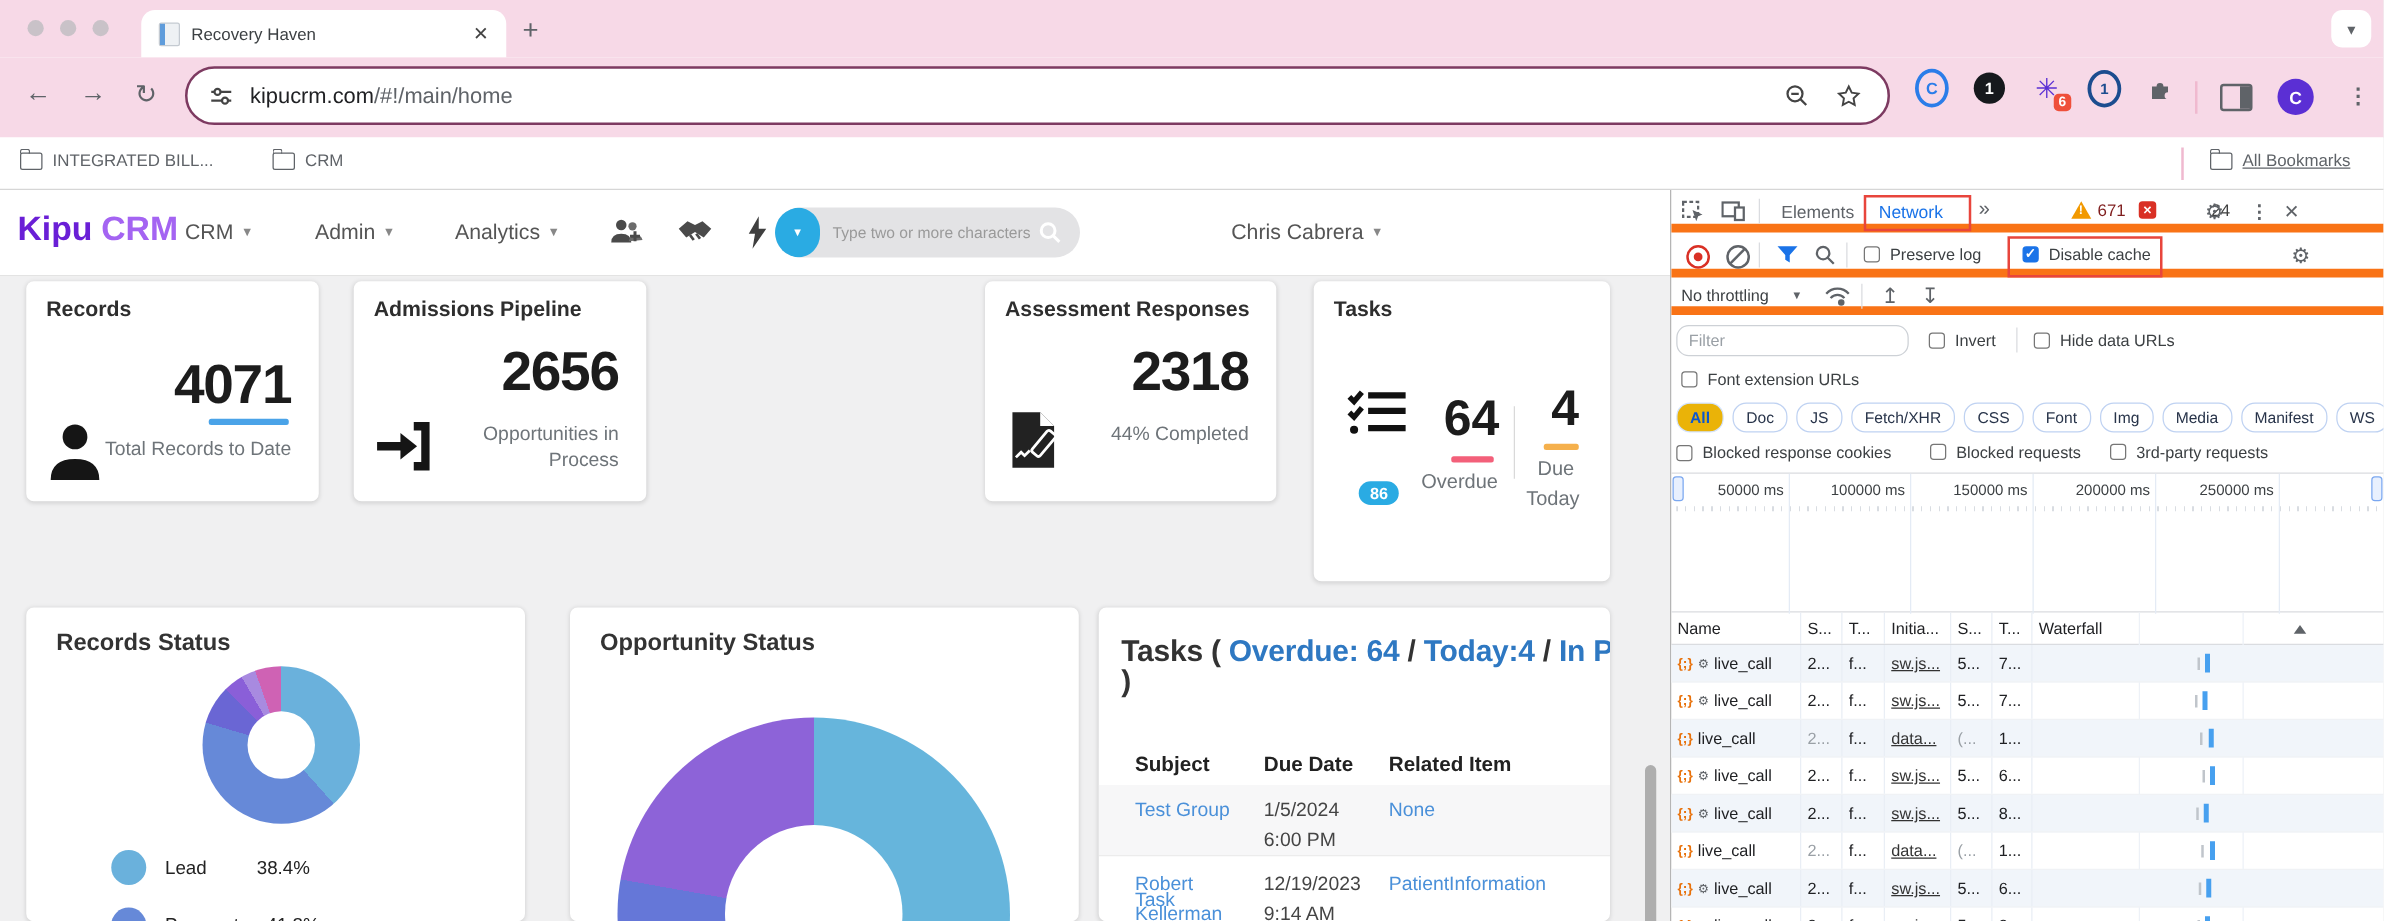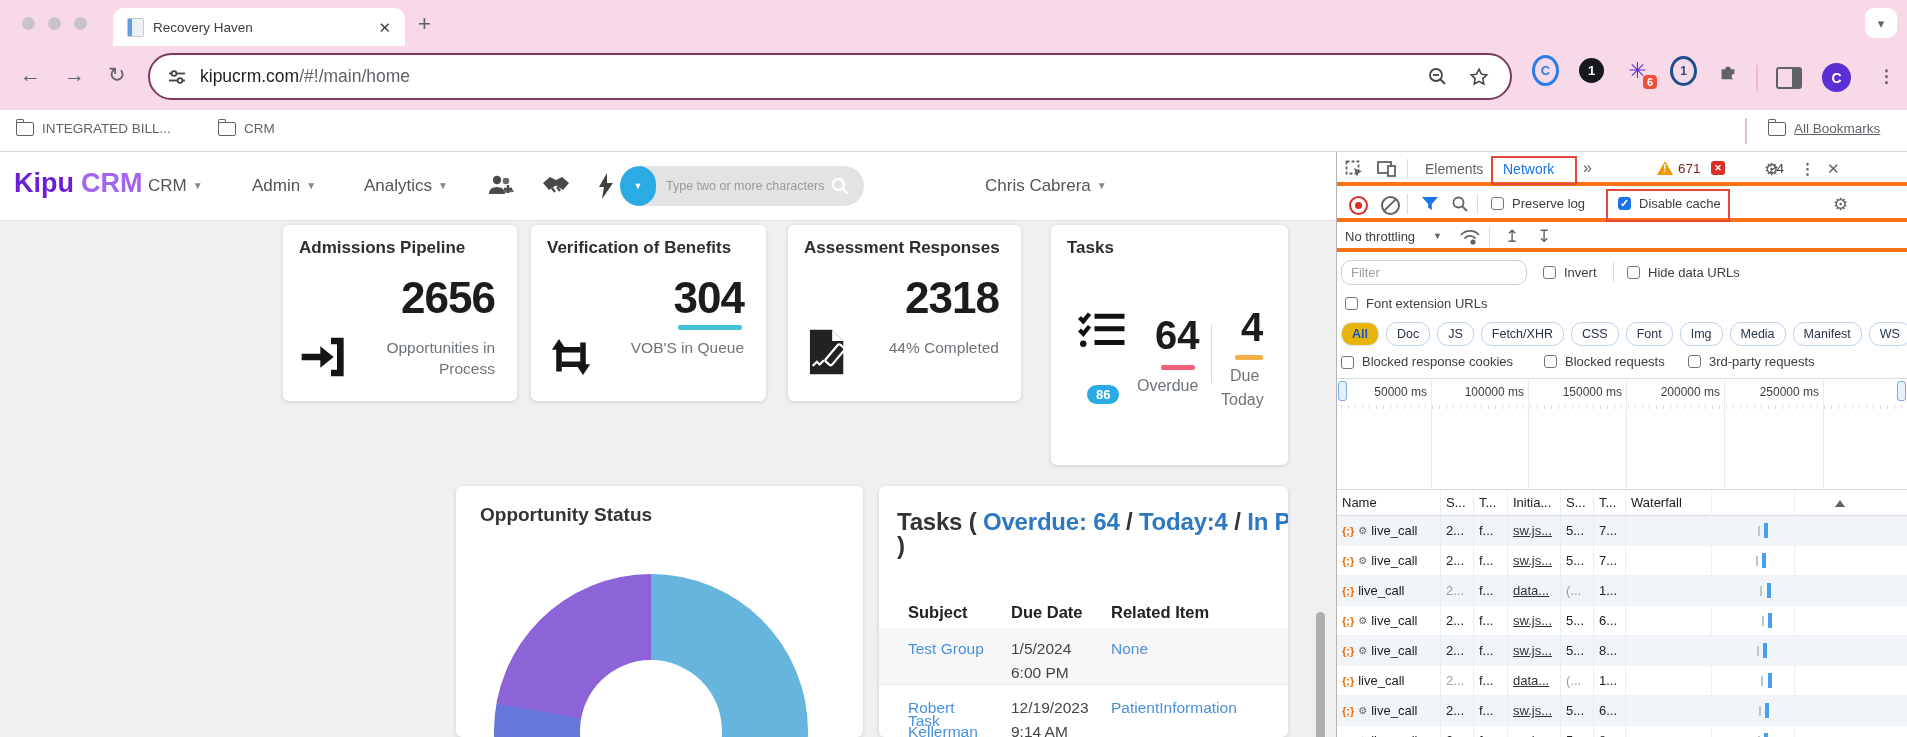--- a/index.html
+++ b/index.html
@@ -89,21 +89,21 @@
   .tp-title .lnk{color:#2e78c2;}
   .tp-head{position:absolute;left:0;top:112px;width:100%;height:30px;background:#fff;border-bottom:1px solid #ececec;
            font-size:16.5px;font-weight:bold;color:#222;}
   .tp-row{position:absolute;left:0;width:100%;font-size:15.5px;}
   .tp-row .lnk{color:#4a90d9;}
   .tc1{position:absolute;left:29px;} .tc2{position:absolute;left:132px;color:#444;} .tc3{position:absolute;left:232px;}
   .pagescroll{left:1316px;top:460px;width:9px;height:130px;background:#aeaeae;border-radius:5px;}
   
   .dt{left:1336px;top:152px;width:571px;height:585px;background:#fff;border-left:1px solid #b5b5b5;
       font-size:13px;color:#202124;box-sizing:border-box;overflow:hidden;}
-  .dtrow{position:absolute;left:0;width:100%;border-bottom:4px solid #f97316;box-sizing:border-box;}
+  .dtrow{position:absolute;left:0;width:100%;border-bottom:7px solid #f97316;box-sizing:border-box;}
   .vdiv{width:1px;height:20px;background:#dadce0;}
   .dttab{font-size:14px;color:#5f6368;}
   .dttab.active{color:#1a73e8;}
   .redbox{position:absolute;border:2.5px solid #e8453c;}
   .ico{color:#5f6368;}
   .cb{width:13px;height:13px;border:1.5px solid #767676;border-radius:3px;background:#fff;box-sizing:border-box;flex:none;}
   .cb.on{background:#1a73e8;border-color:#1a73e8;color:#fff;font-size:11px;line-height:11px;text-align:center;font-weight:bold;}
   .cblabel{font-size:13px;color:#3c4043;margin-left:8px;}
   .filterin{width:186px;height:25px;border:1px solid #cdd1d6;border-radius:10px;font-size:13px;padding:0 9px;
             color:#3c4043;outline:none;box-sizing:border-box;font-family:"Liberation Sans",sans-serif;}
@@ -264,49 +264,47 @@
           </span>
         <input class="sinput" placeholder="Type two or more characters to se" style="">
         <svg width="20" height="20" viewBox="0 0 20 20" style="margin-left:2px;">
           <circle cx="8.5" cy="8.5" r="5.5" fill="none" stroke="#fff" stroke-width="2.4"></circle>
           <line x1="12.5" y1="12.5" x2="17.5" y2="17.5" stroke="#fff" stroke-width="2.4"></line>
         </svg>
       </div>
       <div class="abs user"><span>Chris Cabrera</span><span class="mcaret">▼</span></div>
     </div>
 
+    <div class="abs card" style="left:21px;top:73px;width:234px;height:176px;">
+      <div class="ctitle">Records</div>
+      <div class="bignum">4071</div>
+      <div class="bar" style="background:#4aa3e8;"></div>
+      <div class="cap">Total Records to Date</div>
+      <div class="cico">
+        <svg width="46" height="52" viewBox="0 0 26 28">
+            <circle cx="13" cy="7.5" r="5.6" fill="#151515"></circle>
+            <path d="M2 27q0-9.5 11-9.5T24 27z" fill="#151515"></path>
+          </svg>
+      </div>
+    </div>
 
     <div class="abs card" style="left:283px;top:73px;width:234px;height:176px;">
       <div class="ctitle">Admissions Pipeline</div>
       <div class="bignum" style="top:48px;">2656</div>
       <div class="bar" style="top:100px;"></div>
       <div class="cap" style="top:112px;">Opportunities in Process</div>
       <div class="cico">
         <svg width="48" height="44" viewBox="0 0 36 32">
           <path d="M2 16h17" stroke="#151515" stroke-width="5"></path>
           <polygon points="16,8 26,16 16,24" fill="#151515"></polygon>
           <path d="M24 4h7v24h-7" fill="none" stroke="#151515" stroke-width="5"></path>
         </svg>
       </div>
     </div>
 
-    <div class="abs card" style="left:531px;top:73px;width:235px;height:176px;">
-      <div class="ctitle">Verification of Benefits</div>
-      <div class="bignum" style="top:48px;">304</div>
-      <div class="bar" style="top:100px;background:#45c3d4;"></div>
-      <div class="cap" style="top:112px;">VOB'S in Queue</div>
-      <div class="cico">
-        <svg width="48" height="44" viewBox="0 0 40 36">
-          <path d="M10 30V12h18" fill="none" stroke="#151515" stroke-width="4.6"></path>
-          <polygon points="4,12 10,3 16,12" fill="#151515"></polygon>
-          <path d="M30 6v18H12" fill="none" stroke="#151515" stroke-width="4.6"></path>
-          <polygon points="24,24 30,33 36,24" fill="#151515"></polygon>
-        </svg>
-      </div>
-    </div>
 
     <div class="abs card" style="left:788px;top:73px;width:233px;height:176px;">
       <div class="ctitle">Assessment Responses</div>
       <div class="bignum" style="top:48px;">2318</div>
       <div class="bar" style="top:100px;"></div>
       <div class="cap" style="top:112px;">44% Completed</div>
       <div class="cico" style="top:102px;">
         <svg width="48" height="50" viewBox="0 0 34 36">
           <path d="M4 2h16l8 8v24H4z" fill="#222"></path>
           <path d="M20 2l8 8h-8z" fill="#fff"></path>
@@ -330,20 +328,36 @@
       <div class="tbar" style="left:110px;top:140px;width:34px;background:#f3607a;"></div>
       <div class="tlabel" style="left:86px;top:152px;">Overdue</div>
       <div class="tdiv" style="left:160px;top:100px;height:58px;"></div>
       <div class="tnum" style="left:190px;top:80px;">4</div>
       <div class="tbar" style="left:184px;top:130px;width:28px;background:#f5b04c;"></div>
       <div class="tlabel" style="left:179px;top:142px;">Due</div>
       <div class="tlabel" style="left:170px;top:166px;">Today</div>
       <div class="badge" style="left:36px;top:160px;">86</div>
     </div>
 
+    <div class="abs panel" style="left:21px;top:334px;width:399px;height:251px;">
+      <div class="ptitle">Records Status</div>
+      <div class="donut1">
+          <div class="hole"></div>
+        </div>
+      <div class="lgrow" style="left:68px;top:194px;">
+        <span class="lgdot" style="background:#6ab1dc;"></span>
+        <span>Lead</span>
+        <span class="lgpct">38.4%</span>
+      </div>
+      <div class="lgrow" style="left:68px;top:240px;">
+        <span class="lgdot" style="background:#6689d8;"></span>
+        <span>Prospect</span>
+        <span class="lgpct" style="margin-left:22px;">41.2%</span>
+      </div>
+    </div>
 
     <div class="abs panel" style="left:456px;top:334px;width:407px;height:251px;">
       <div class="ptitle">Opportunity Status</div>
       <div class="donut2">
           <div class="hole"></div>
         </div>
     </div>
 
     <div class="abs panel" style="left:879px;top:334px;width:409px;height:251px;">
       <div class="tp-title">

